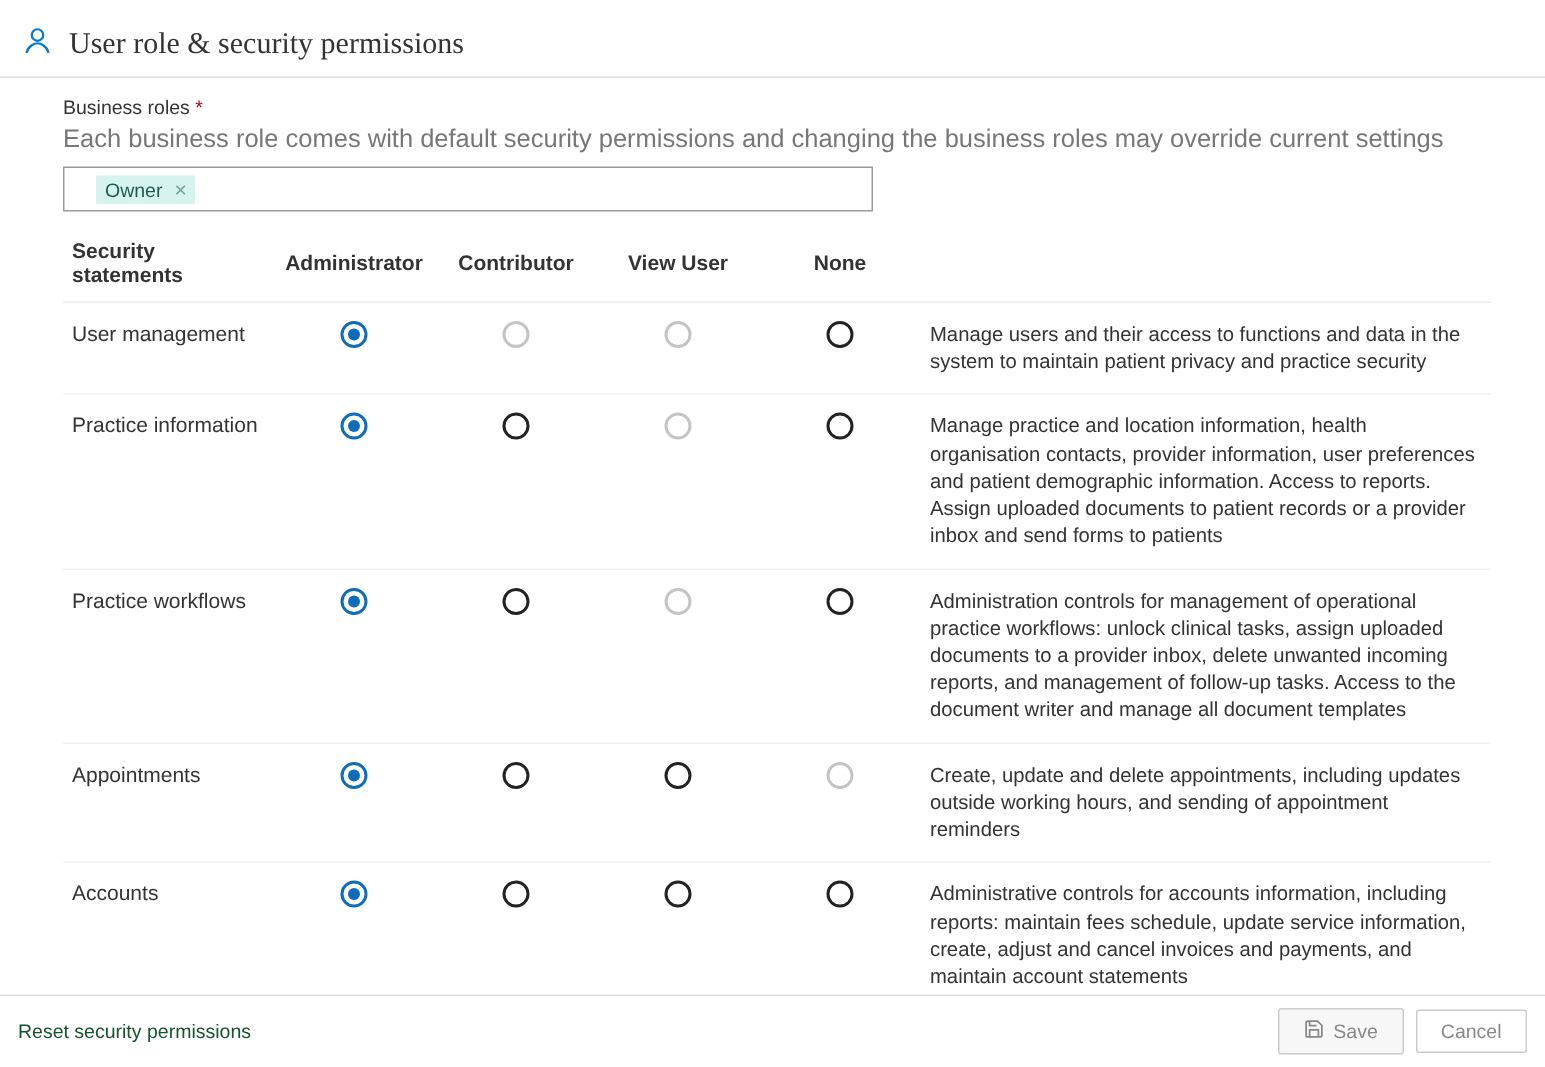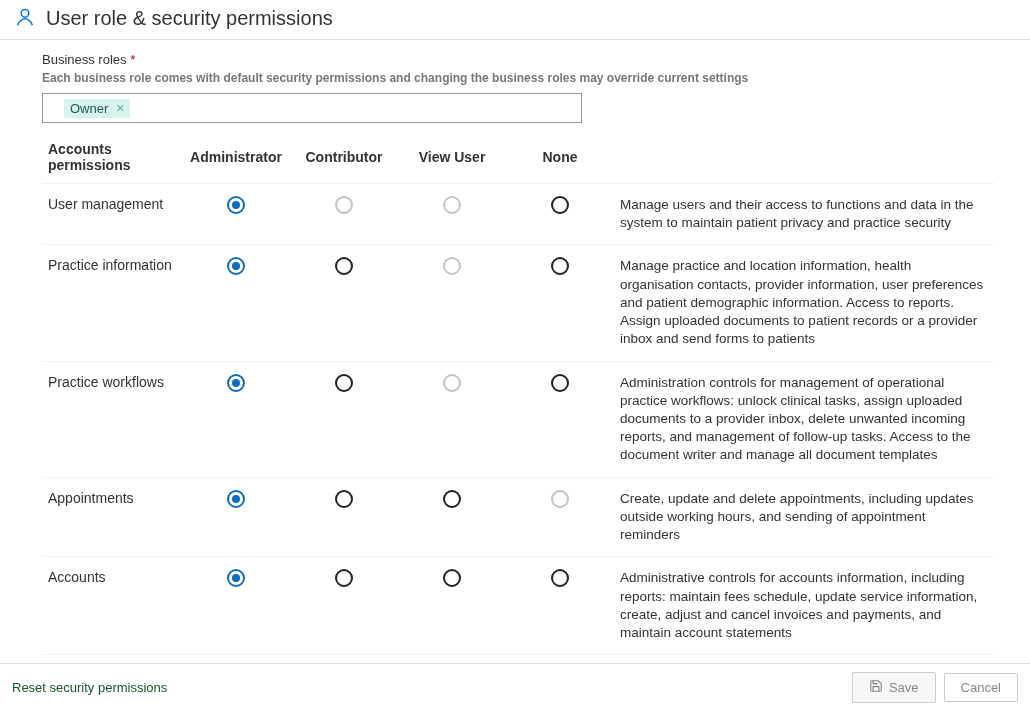--- a/index.html
+++ b/index.html
@@ -14,22 +14,23 @@
       background: #fff;
       width: 1030px;
       height: 711px;
       display: flex;
       flex-direction: column;
       overflow: hidden;
     }
     .header {
       display: flex;
       align-items: center;
-      padding: 6px 10px 8px 14px;
+      padding: 16px 10px 8px 14px;
       gap: 10px;
+      font-family: Liberation Serif, serif;
     }
     .header h1 {
       font-size: 20px;
       font-weight: 400;
       color: #333;
     }
     .header-divider {
       border-bottom: 1px solid #ddd;
     }
     .user-icon {
@@ -42,24 +43,23 @@
     }
     .label-row {
       font-size: 13px;
       color: #333;
       margin-bottom: 4px;
     }
     .asterisk {
       color: #b00020;
     }
     .sublabel {
-      font-size: 12px;
+      font-size: 17px;
       color: #777;
       margin-bottom: 8px;
-      font-weight: bold;
     }
     .role-chip-field {
       border: 1px solid #999;
       padding: 4px 21px;
       width: 540px;
       min-height: 30px;
       display: flex;
       align-items: center;
       gap: 6px;
       background: #fff;
@@ -210,21 +210,21 @@
   <div class="role-chip-field" id="role-chip-field">
       <span class="role-chip">
         <span>Owner</span>
         <span class="x">×</span>
       </span>
     </div>
 
   <table class="perm">
     <thead>
       <tr>
-        <th>Accounts permissions</th>
+        <th>Security statements</th>
         <th class="col-radio">Administrator</th>
         <th class="col-radio">Contributor</th>
         <th class="col-radio">View User</th>
         <th class="col-radio">None</th>
         <th class="col-desc"></th>
       </tr>
     </thead>
     <tbody id="perm-body">
         <tr>
           <td class="rname">User management</td>

